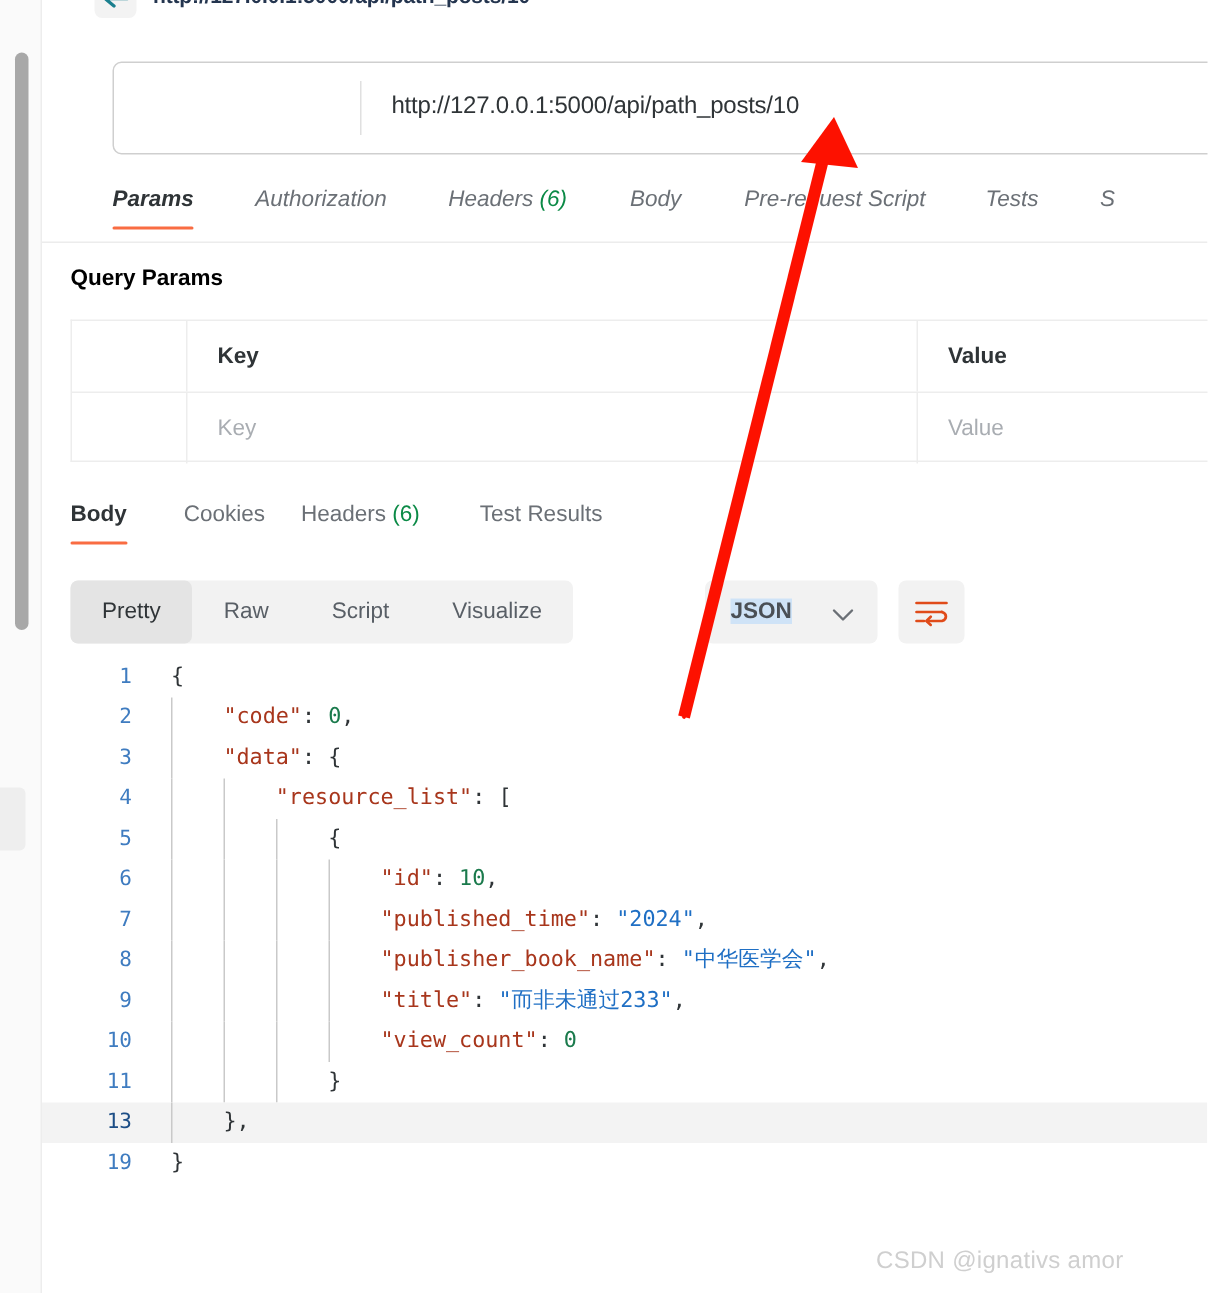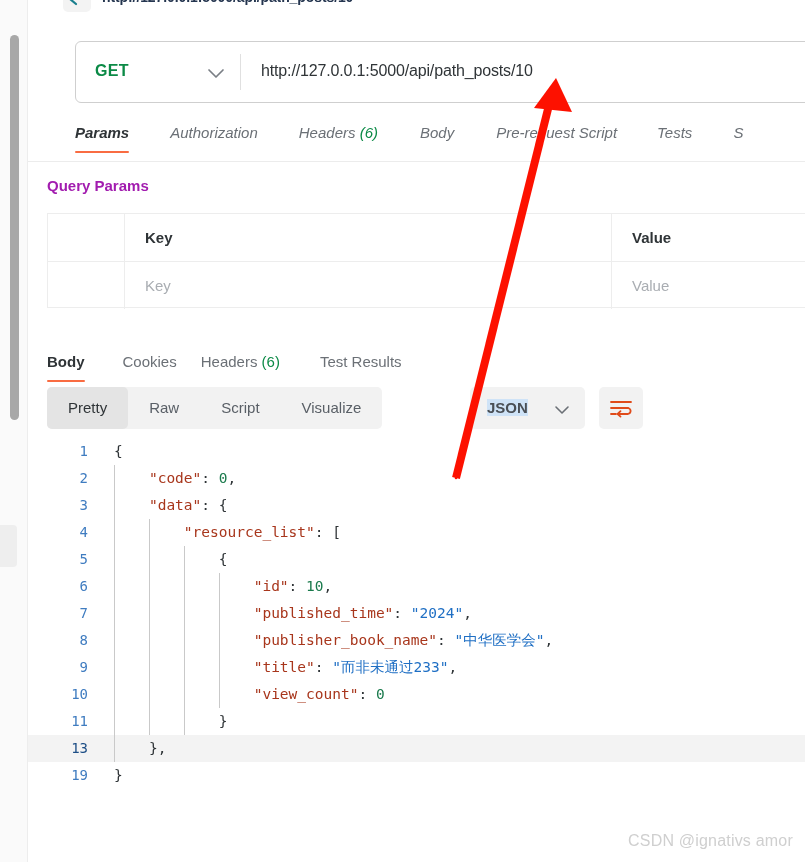--- a/index.html
+++ b/index.html
@@ -147,21 +147,21 @@
     width: 777px; height: 1px;
     background: #ececec;
   }
 
   
   #query-params-title {
     position: absolute;
     left: 47px; top: 177px;
     font-size: 15px;
     font-weight: bold;
-    color: #a21caf;
+    color: #000000;
   }
   #params-table {
     position: absolute;
     left: 47px; top: 213px;
     width: 760px; height: 95px;
     border: 1px solid #ededed;
     border-right: none;
     box-sizing: border-box;
   }
   .ptr { position: absolute; left: 0; width: 760px; }
@@ -317,21 +317,21 @@
   #red-arrow {
     position: absolute;
     left: 0; top: 0;
     width: 805px; height: 862px;
     pointer-events: none;
   }
 
   
   #watermark {
     position: absolute;
-    left: 628px; top: 832px;
+    left: 584px; top: 832px;
     font-size: 16px;
     color: #cfcfcf;
     white-space: nowrap;
     letter-spacing: 0.2px;
   }
 </style>
 </head>
 <body>
 
 <div id="left-rail">
@@ -344,26 +344,20 @@
   <div id="breadcrumb-strip">
     <div id="breadcrumb-back-btn">
       <svg width="18" height="14" viewBox="0 0 18 14">
         <path d="M2 7 L8 2 M2 7 L8 12 M2 7 L17 7" stroke="#1a7f8e" stroke-width="2.2" fill="none" stroke-linecap="round"></path>
       </svg>
     </div>
     <div id="breadcrumb-url">http://127.0.0.1:5000/api/path_posts/10</div>
   </div>
 
   <div id="url-bar">
-    <div id="method-select">
-      <div id="method-label">GET</div>
-      <svg id="method-chevron" width="18" height="11" viewBox="0 0 18 11">
-        <path d="M2 2 L9 9 L16 2" stroke="#7a7f85" stroke-width="1.7" fill="none" stroke-linecap="round" stroke-linejoin="round"></path>
-      </svg>
-    </div>
     <div id="url-divider"></div>
     <div id="url-input">http://127.0.0.1:5000/api/path_posts/10</div>
   </div>
 
   <div id="req-tabs"><div class="rtab active" style="margin-left: 0px;"><span>Params</span><span class="uline"></span></div><div class="rtab" style="margin-left: 41px;"><span>Authorization</span></div><div class="rtab" style="margin-left: 41px;"><span>Headers</span><span class="cnt"> (6)</span></div><div class="rtab" style="margin-left: 42px;"><span>Body</span></div><div class="rtab" style="margin-left: 42px;"><span>Pre-request Script</span></div><div class="rtab" style="margin-left: 40px;"><span>Tests</span></div><div class="rtab" style="margin-left: 41px;"><span>S</span></div></div>
 </div>
 
 <div id="req-tabs-rule"></div>
 
 <div id="query-params-title">Query Params</div>
@@ -382,21 +376,21 @@
     <div class="pcell-check"></div>
     <div class="pcell-key">
       <span>Key</span>
     </div>
     <div class="pcell-val">
       <span>Value</span>
     </div>
   </div>
 </div>
 
-<div id="resp-tabs"><div class="stab active" style="margin-left: 19px;"><span>Body</span><span class="uline"></span></div><div class="stab" style="margin-left: 38px; margin-top: 19px;"><span>Cookies</span></div><div class="stab" style="margin-left: 24px;"><span>Headers</span><span class="cnt"> (6)</span></div><div class="stab" style="margin-left: 40px;"><span>Test Results</span></div></div>
+<div id="resp-tabs"><div class="stab active" style="margin-left: 19px;"><span>Body</span><span class="uline"></span></div><div class="stab" style="margin-left: 38px;"><span>Cookies</span></div><div class="stab" style="margin-left: 24px;"><span>Headers</span><span class="cnt"> (6)</span></div><div class="stab" style="margin-left: 40px;"><span>Test Results</span></div></div>
 
 <div id="view-seg"><div class="vbtn active">Pretty</div><div class="vbtn">Raw</div><div class="vbtn">Script</div><div class="vbtn">Visualize</div></div>
 
 <div id="format-select">
   <div id="format-label">JSON</div>
   <svg id="format-chevron" width="16" height="10" viewBox="0 0 16 10">
     <path d="M2 2 L8 8 L14 2" stroke="#6b7076" stroke-width="1.6" fill="none" stroke-linecap="round" stroke-linejoin="round"></path>
   </svg>
 </div>
 

